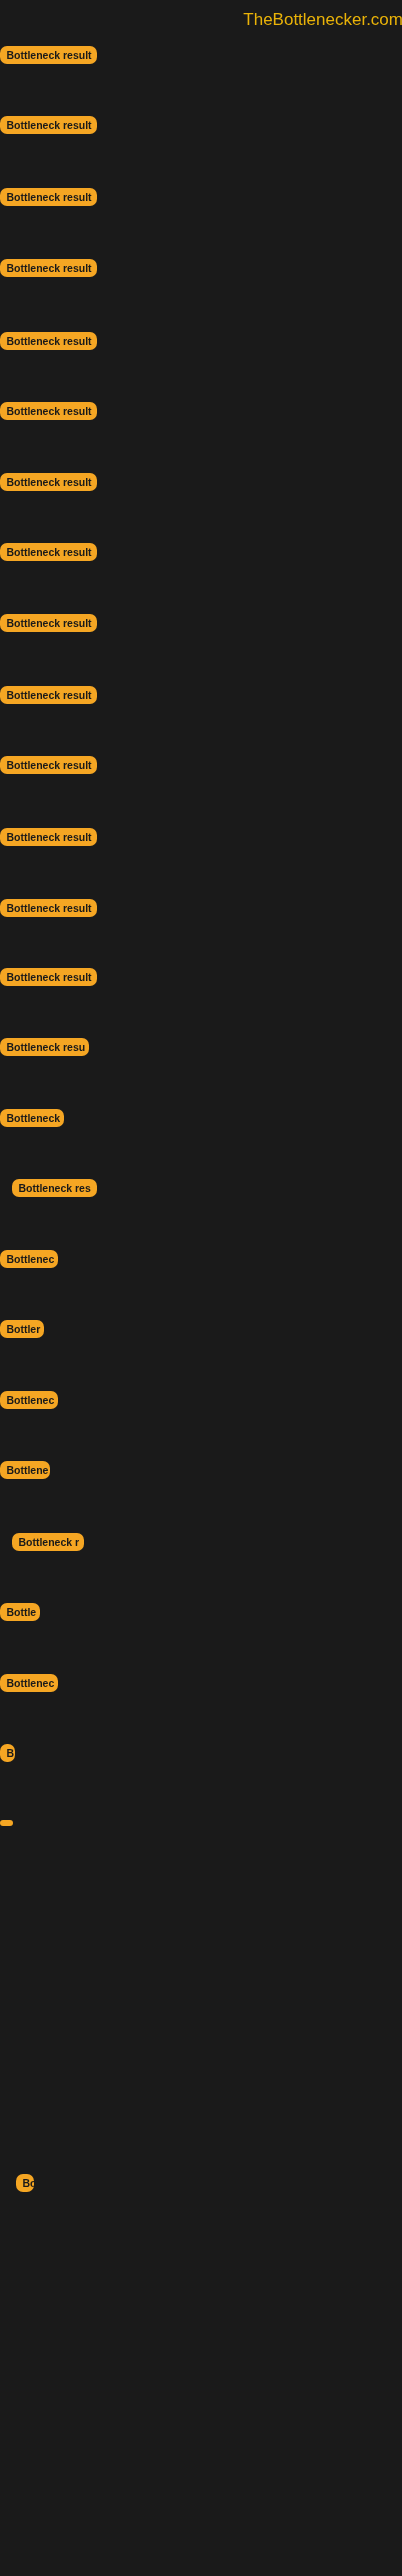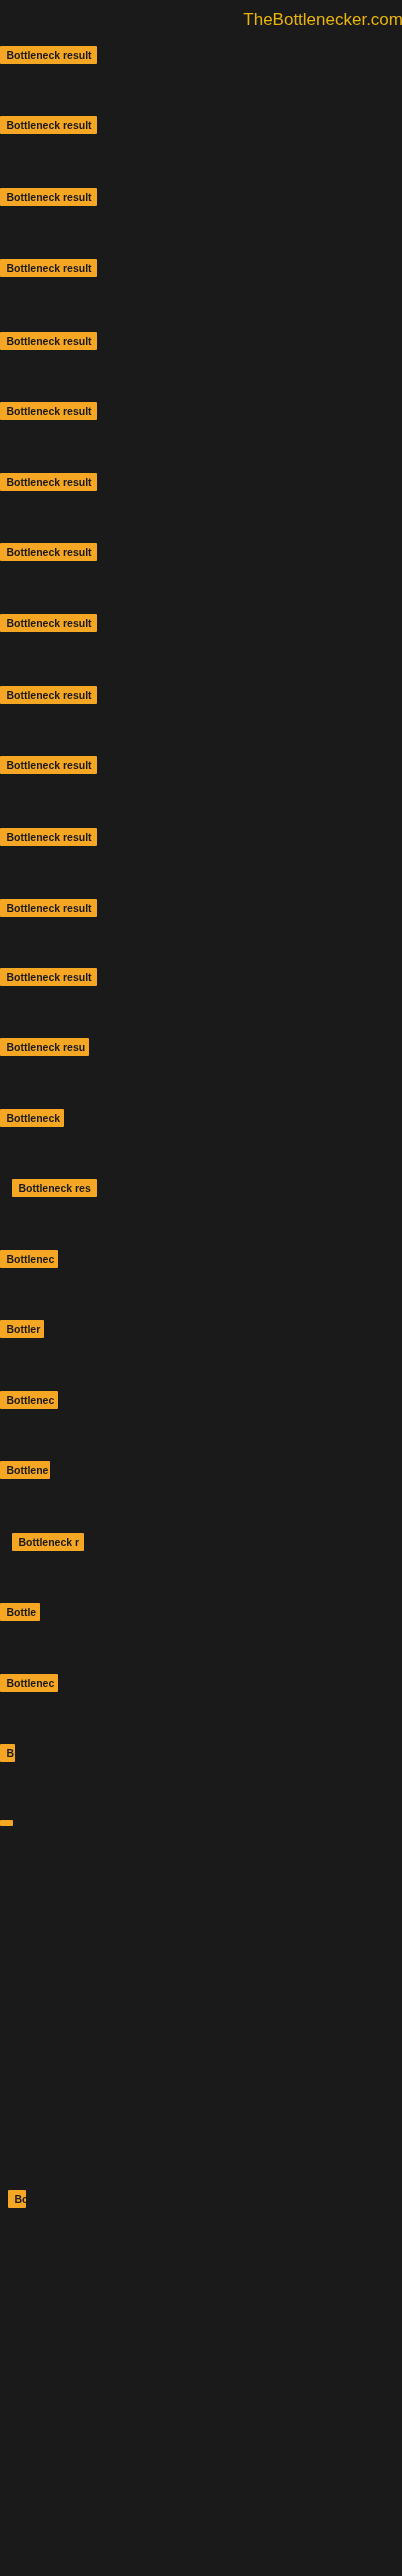--- a/index.html
+++ b/index.html
@@ -31,21 +31,21 @@
       position: absolute;
       left: 0;
     }
 
     .bottleneck-badge {
       background-color: #f5a623;
       color: #1a1a1a;
       font-size: 10.5px;
       font-weight: bold;
       padding: 3.2px 6.4px;
-      border-radius: 1px;
+      border-radius: 7px;
       display: inline-block;
       white-space: nowrap;
       overflow: hidden;
     }
   </style>
 </head>
 <body>
 
 <span class="site-title">TheBottlenecker.com</span>
 
@@ -69,15 +69,15 @@
     <div class="bottleneck-container" style="top: 1179px; left: 12px; position: absolute; text-align: center;"><span class="bottleneck-badge" style="max-width: 85px;">Bottleneck res</span></div>
     <div class="bottleneck-container" style="top: 1250px; left: 0px; position: absolute;"><span class="bottleneck-badge" style="max-width: 58px;">Bottlenec</span></div>
     <div class="bottleneck-container" style="top: 1320px; left: 0px; position: absolute;"><span class="bottleneck-badge" style="max-width: 44px;">Bottler</span></div>
     <div class="bottleneck-container" style="top: 1391px; left: 0px; position: absolute;"><span class="bottleneck-badge" style="max-width: 58px;">Bottlenec</span></div>
     <div class="bottleneck-container" style="top: 1461px; left: 0px; position: absolute;"><span class="bottleneck-badge" style="max-width: 50px;">Bottlene</span></div>
     <div class="bottleneck-container" style="top: 1533px; left: 0px; position: absolute; margin-left: 12px;"><span class="bottleneck-badge" style="max-width: 72px;">Bottleneck r</span></div>
     <div class="bottleneck-container" style="top: 1603px; left: 0px; position: absolute;"><span class="bottleneck-badge" style="max-width: 40px;">Bottle</span></div>
     <div class="bottleneck-container" style="top: 1674px; left: 0px; position: absolute;"><span class="bottleneck-badge" style="max-width: 58px;">Bottlenec</span></div>
     <div class="bottleneck-container" style="top: 1744px; left: 0px; position: absolute;"><span class="bottleneck-badge" style="max-width: 14.5px;">B</span></div>
     <div class="bottleneck-container" style="top: 1814px; left: 0px; position: absolute;"><span class="bottleneck-badge" style="max-width: 6.4px;"></span></div>
-    <div class="bottleneck-container" style="top: 2174px; left: 8px; position: absolute; margin-top: 16px;"><span class="bottleneck-badge" style="max-width: 17.7px;">Bo</span></div>
+    <div class="bottleneck-container" style="top: 2174px; left: 16px; position: absolute;"><span class="bottleneck-badge" style="max-width: 17.7px;">Bo</span></div>
   </div>
 
 
 </body></html>

